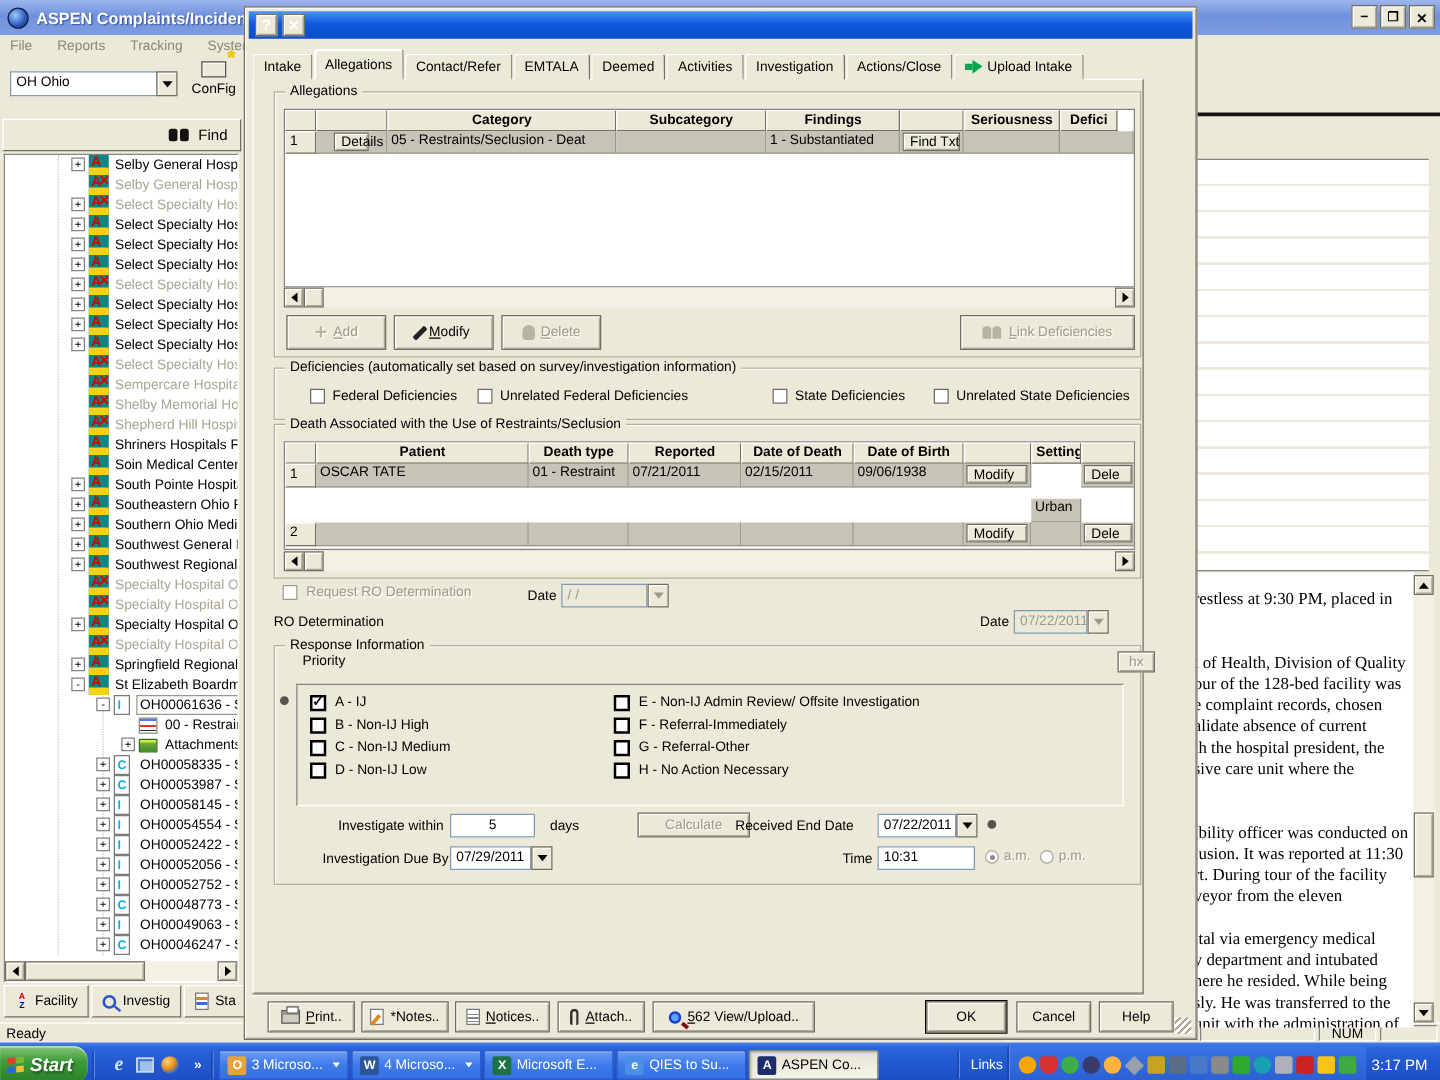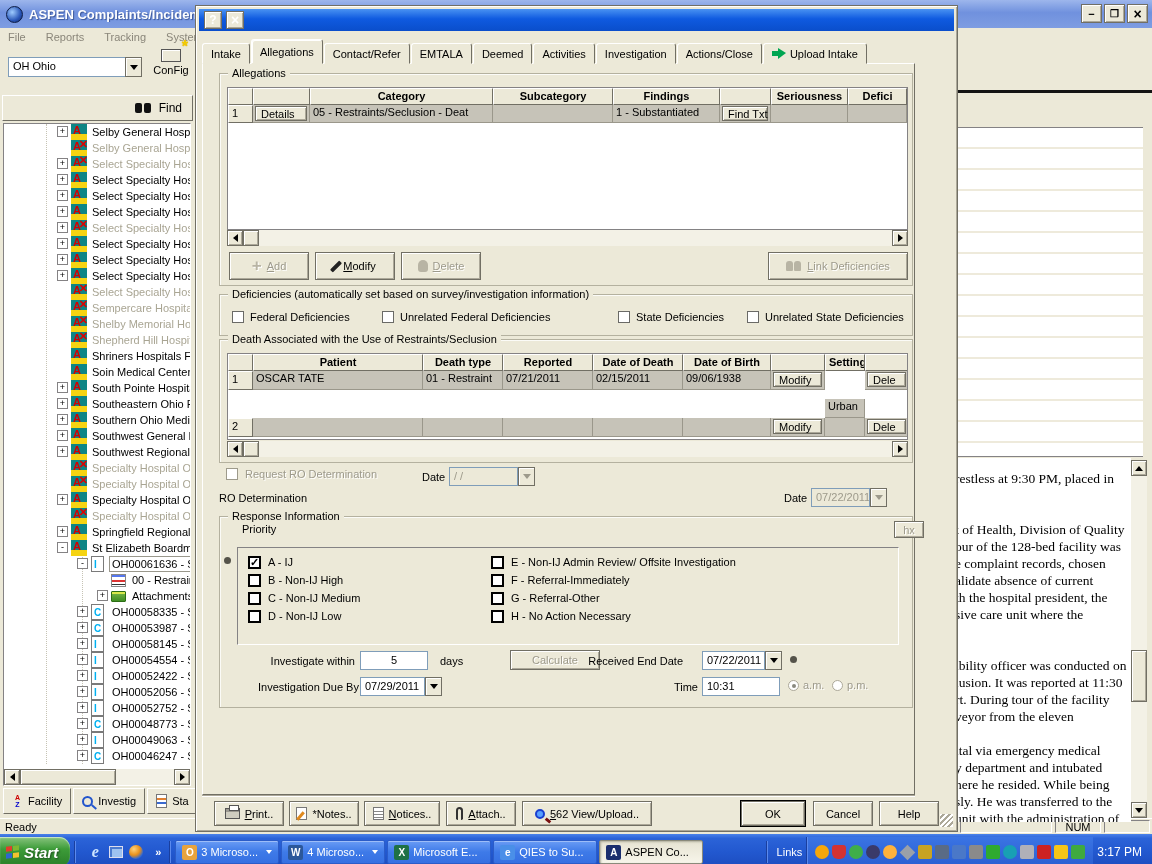--- a/index.html
+++ b/index.html
@@ -577,25 +577,25 @@
       <span class="glab">Allegations</span>
       <div class="gtable" style="left:7px;top:13px;width:681px;height:143px">
         <div class="ghrow" id="alg-head">
             <div class="gcell ghdr" style="width: 25px; height: 17px;"></div>
             <div class="gcell ghdr" style="width: 57px; height: 17px;"></div>
             <div class="gcell ghdr" style="width: 183px; height: 17px;">Category</div>
             <div class="gcell ghdr" style="width: 120px; height: 17px;">Subcategory</div>
             <div class="gcell ghdr" style="width: 107px; height: 17px;">Findings</div>
             <div class="gcell ghdr" style="width: 51px; height: 17px;"></div>
             <div class="gcell ghdr" style="width: 77px; height: 17px;">Seriousness</div>
-            <div class="gcell ghdr" style="width: 59px; height: 17px;">Defici</div>
+            <div class="gcell ghdr" style="width: 46px; height: 17px;">Defici</div>
           </div>
         <div class="grow" id="alg-row">
             <div class="gcell rowhdr" style="width: 25px; height: 18px;">1</div>
-            <div class="gcell gdata" style="width: 57px; height: 18px; padding: 1px 2px;">
+            <div class="gcell gdata" style="width: 57px; height: 18px; padding: 1px 14px;">
               <span class="cellbtn">Details</span>
             </div>
             <div class="gcell gdata" style="width: 183px; height: 18px;">05 - Restraints/Seclusion - Deat</div>
             <div class="gcell gdata" style="width: 120px; height: 18px;"></div>
             <div class="gcell gdata" style="width: 107px; height: 18px;">1 - Substantiated</div>
             <div class="gcell gdata" style="width: 51px; height: 18px; padding: 1px 2px;">
               <span class="cellbtn">Find Txt</span>
             </div>
             <div class="gcell gdata" style="width: 77px; height: 18px;"></div>
             <div class="gcell gdata" style="width: 59px; height: 18px;"></div>
@@ -620,21 +620,21 @@
       </div>
       <div class="btn abs dis" style="left:548px;top:178px;width:140px;height:28px">
         <span class="ico-link"></span>
         <span class="mn">Link Deficiencies</span>
       </div>
     </div>
 
     <div class="grp" id="grp-def">
       <span class="glab">Deficiencies (automatically set based on survey/investigation information)</span>
       <div id="def-boxes">
-          <div class="defitem" style="left: 12px;">
+          <div class="defitem" style="left: 28px;">
             <span class="cb"></span>
             <span>Federal Deficiencies</span>
           </div>
           <div class="defitem" style="left: 162px;">
             <span class="cb"></span>
             <span>Unrelated  Federal Deficiencies</span>
           </div>
           <div class="defitem" style="left: 398px;">
             <span class="cb"></span>
             <span>State Deficiencies</span>

